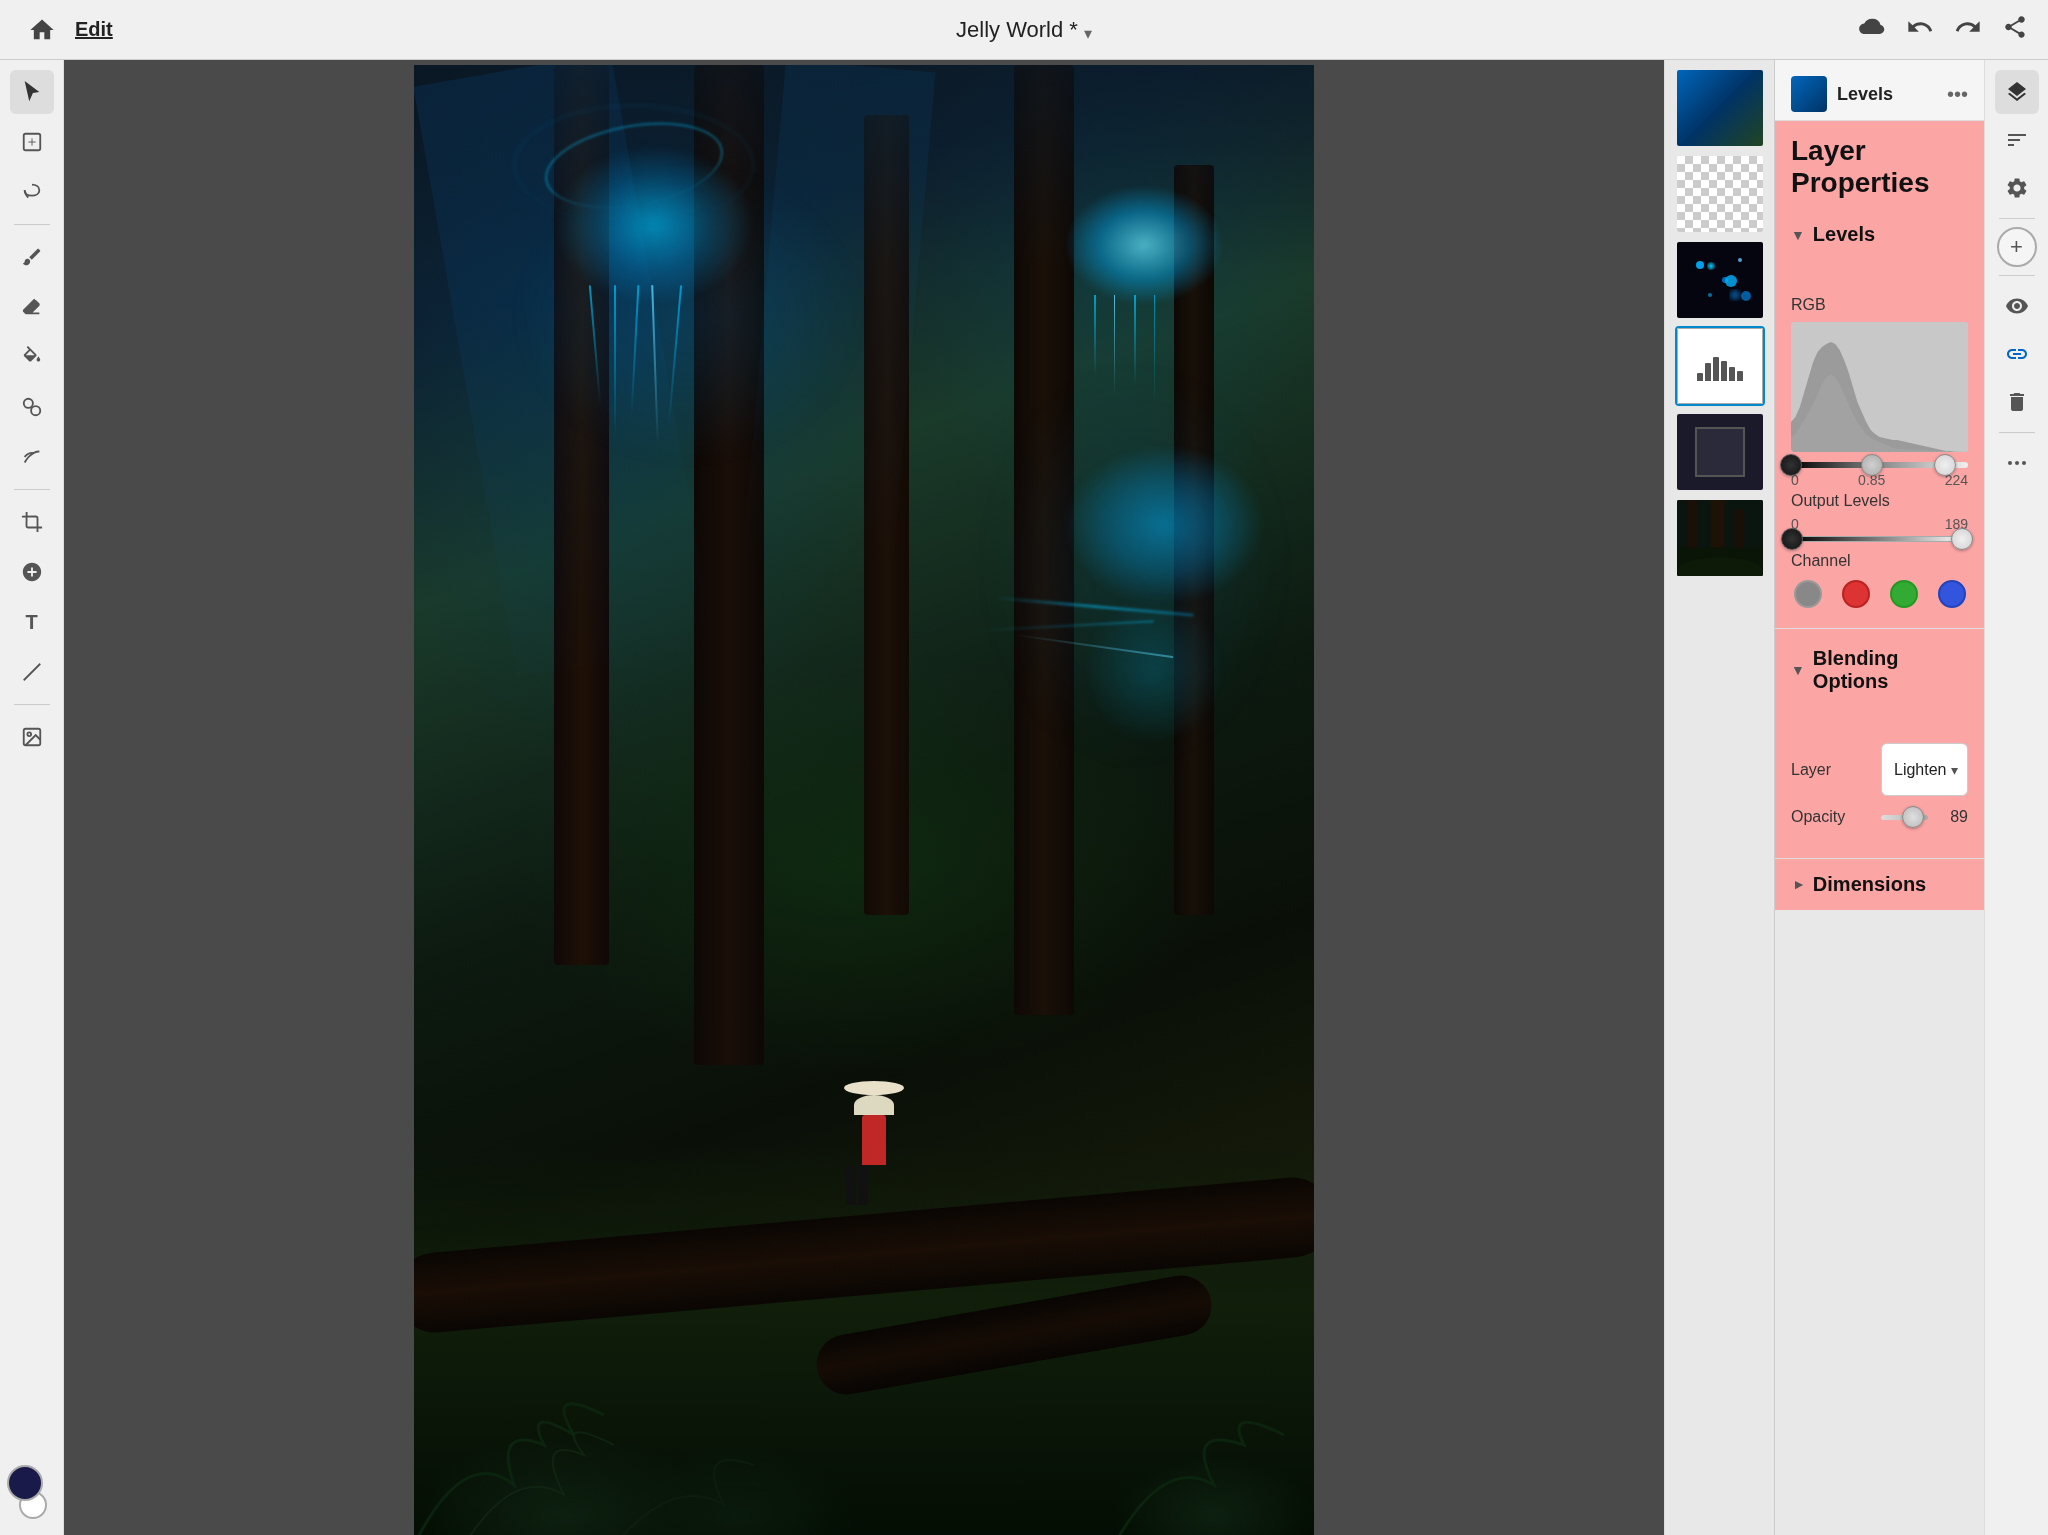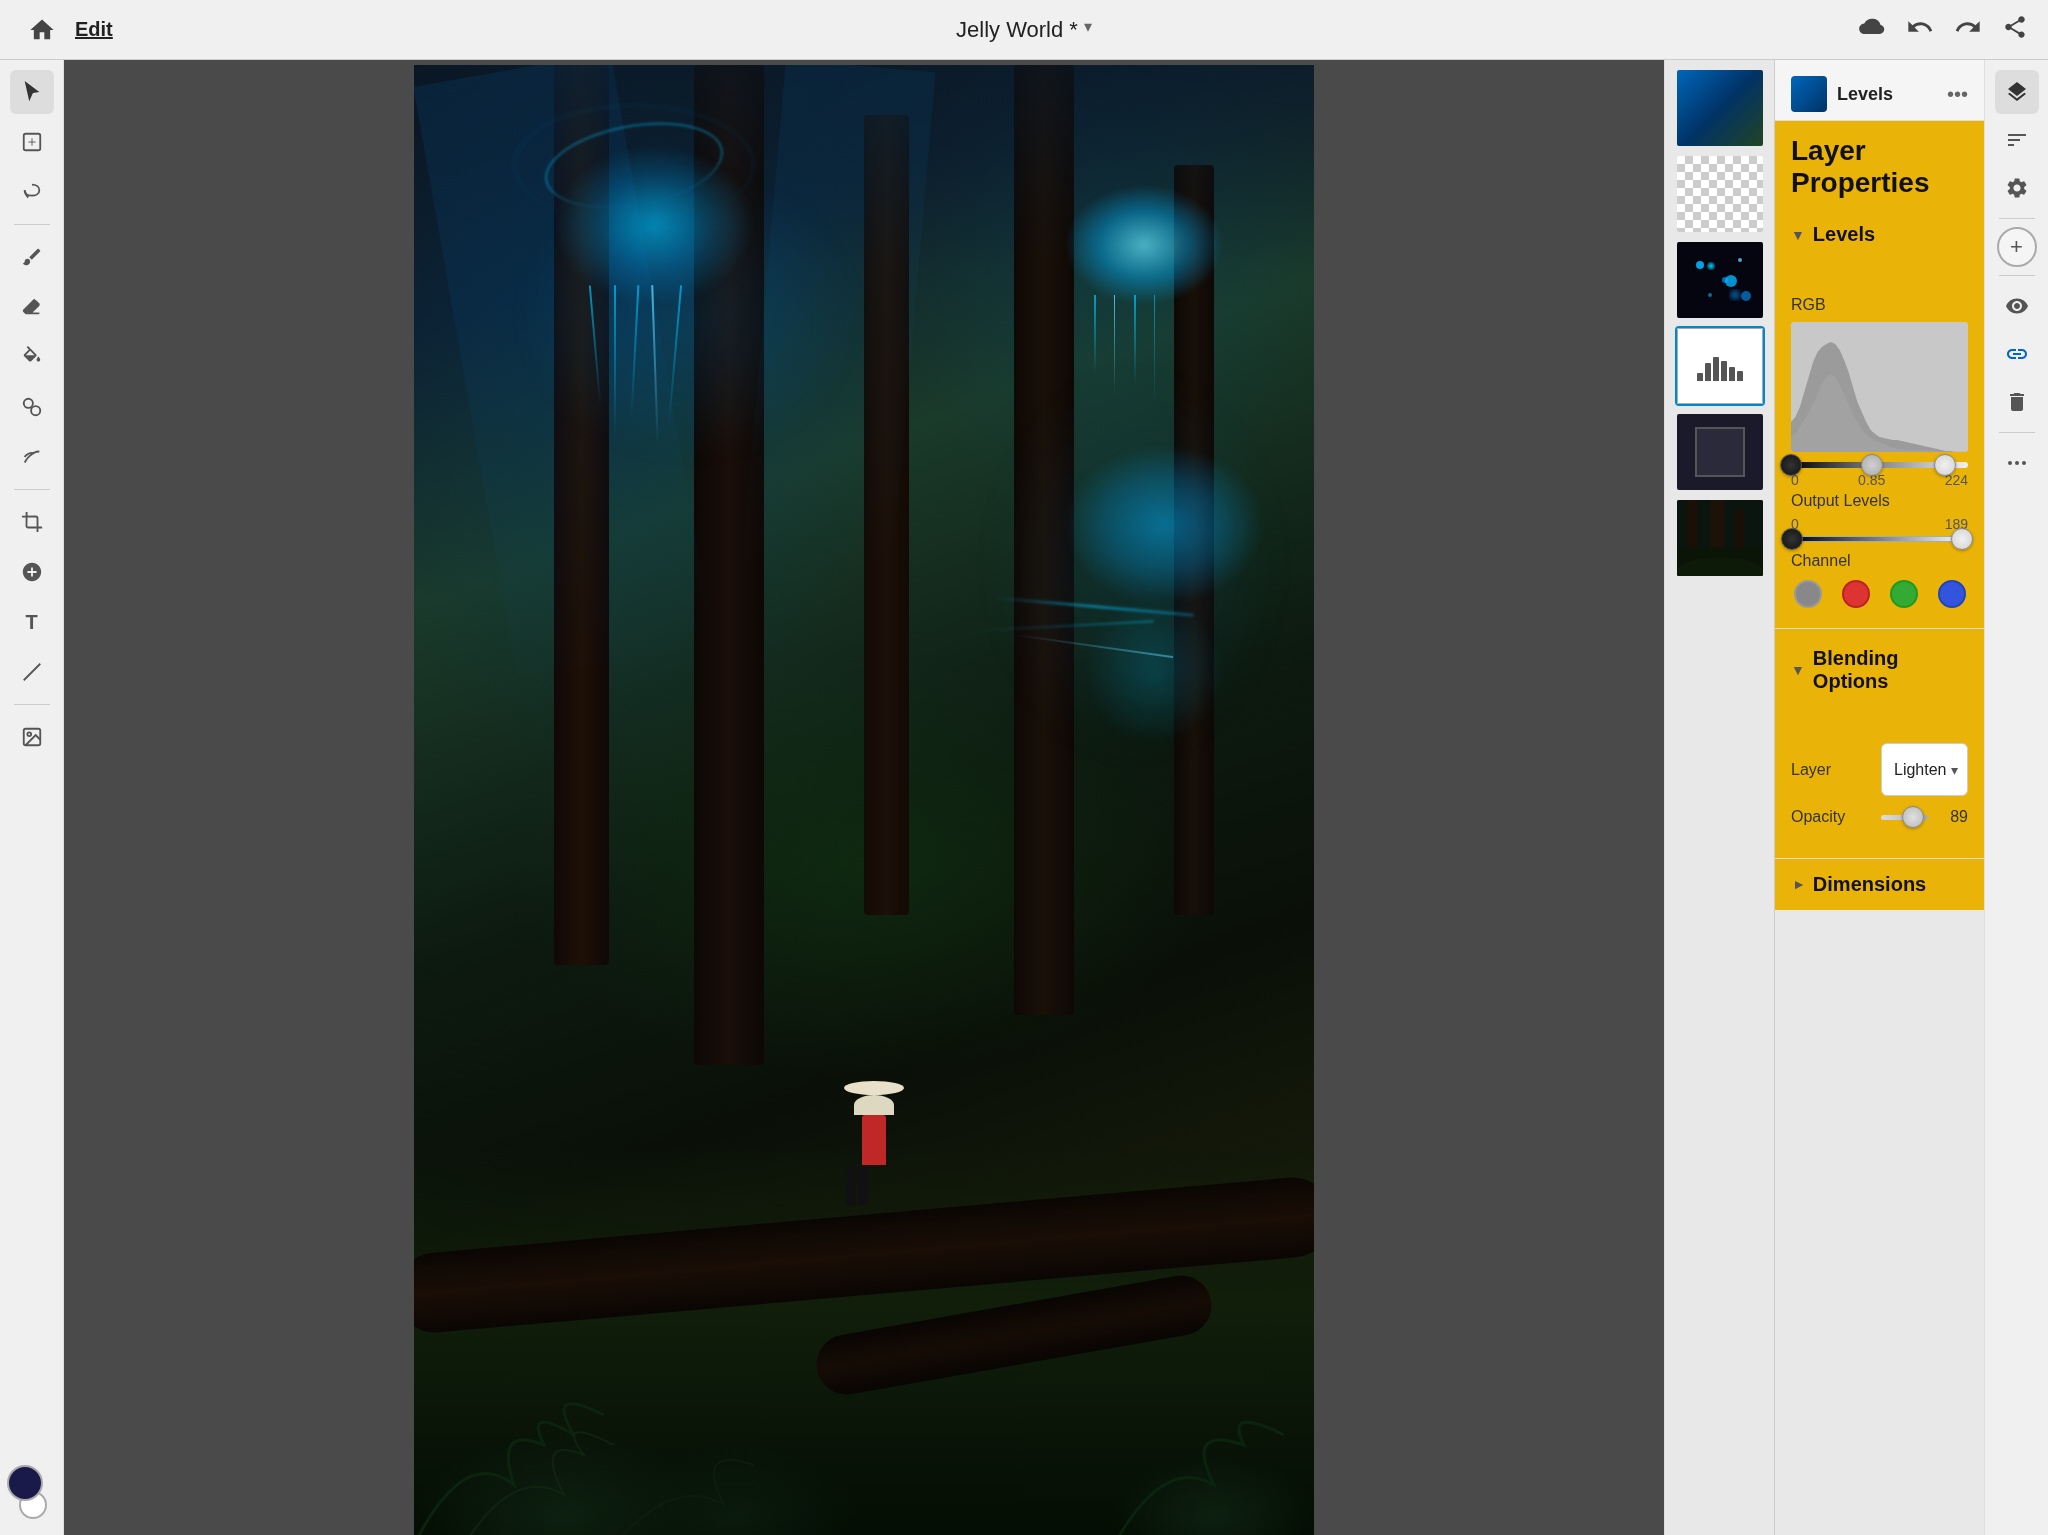--- a/index.html
+++ b/index.html
@@ -40,21 +40,21 @@
       text-decoration: underline;
     }
     .top-bar-title {
       position: absolute;
       left: 50%;
       transform: translateX(-50%);
       font-size: 22px;
       font-weight: 500;
       color: #222;
       display: flex;
-      align-items: flex-start;
+      align-items: flex-end;
       gap: 6px;
     }
     .top-bar-title .chevron {
       font-size: 16px;
       color: #666;
     }
     .top-bar-right {
       margin-left: auto;
       display: flex;
       align-items: center;
@@ -264,21 +264,21 @@
       border: 2px solid #555;
     }
     
     .thumb-6 {
       background: linear-gradient(160deg, #0a1510 0%, #1a2a18 40%, #0d1808 70%, #0a1005 100%);
     }
 
     
     .properties-panel {
       flex: 1;
-      background: #eab308;
+      background: #fca5a5;
       display: flex;
       flex-direction: column;
       overflow-y: auto;
     }
 
     .panel-header {
       padding: 16px 16px 8px;
       border-bottom: 1px solid #ddd;
       display: flex;
       align-items: center;

